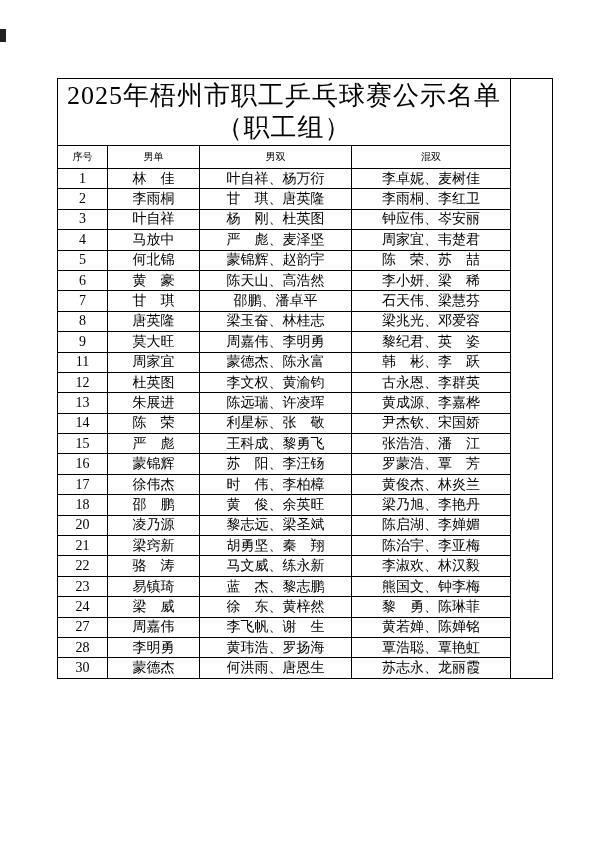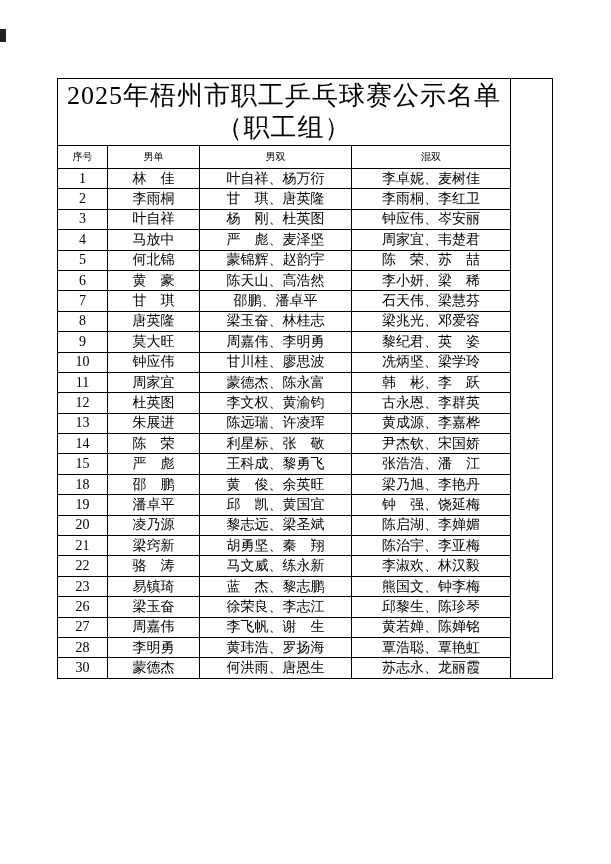--- a/index.html
+++ b/index.html
@@ -141,26 +141,20 @@
     <td>梁兆光、邓爱容</td>
   </tr>
 
   <tr>
     <td>9</td>
     <td>莫大旺</td>
     <td>周嘉伟、李明勇</td>
     <td>黎纪君、英　姿</td>
   </tr>
 
-  <tr>
-    <td>10</td>
-    <td>钟应伟</td>
-    <td>甘川桂、廖思波</td>
-    <td>冼炳坚、梁学玲</td>
-  </tr>
 
   <tr>
     <td>11</td>
     <td>周家宜</td>
     <td>蒙德杰、陈永富</td>
     <td>韩　彬、李　跃</td>
   </tr>
 
   <tr>
     <td>12</td>
@@ -183,35 +177,41 @@
     <td>尹杰钦、宋国娇</td>
   </tr>
 
   <tr>
     <td>15</td>
     <td>严　彪</td>
     <td>王科成、黎勇飞</td>
     <td>张浩浩、潘　江</td>
   </tr>
 
-
+  <tr>
+    <td>16</td>
+    <td>蒙锦辉</td>
+    <td>苏　阳、李汪钖</td>
+    <td>罗蒙浩、覃　芳</td>
+  </tr>
+
+  <tr>
+    <td>17</td>
+    <td>徐伟杰</td>
+    <td>时　伟、李柏樟</td>
+    <td>黄俊杰、林炎兰</td>
+  </tr>
 
   <tr>
     <td>18</td>
     <td>邵　鹏</td>
     <td>黄　俊、余英旺</td>
     <td>梁乃旭、李艳丹</td>
   </tr>
 
-  <tr>
-    <td>19</td>
-    <td>潘卓平</td>
-    <td>邱　凯、黄国宜</td>
-    <td>钟　强、饶延梅</td>
-  </tr>
 
   <tr>
     <td>20</td>
     <td>凌乃源</td>
     <td>黎志远、梁圣斌</td>
     <td>陈启湖、李婵媚</td>
   </tr>
 
   <tr>
     <td>21</td>
@@ -227,28 +227,28 @@
     <td>李淑欢、林汉毅</td>
   </tr>
 
   <tr>
     <td>23</td>
     <td>易镇琦</td>
     <td>蓝　杰、黎志鹏</td>
     <td>熊国文、钟李梅</td>
   </tr>
 
-
-
-  <tr>
-    <td>26</td>
-    <td>梁玉奋</td>
-    <td>徐荣良、李志江</td>
-    <td>邱黎生、陈珍琴</td>
-  </tr>
+  <tr>
+    <td>24</td>
+    <td>梁　威</td>
+    <td>徐　东、黄梓然</td>
+    <td>黎　勇、陈琳菲</td>
+  </tr>
+
+
 
   <tr>
     <td>27</td>
     <td>周嘉伟</td>
     <td>李飞帆、谢　生</td>
     <td>黄若婵、陈婵铭</td>
   </tr>
 
   <tr>
     <td>28</td>

